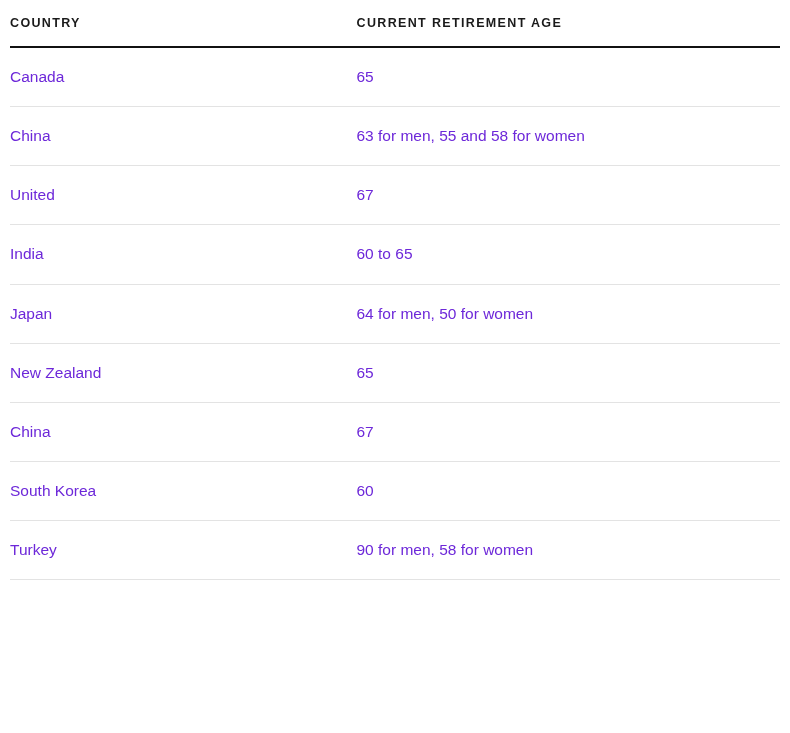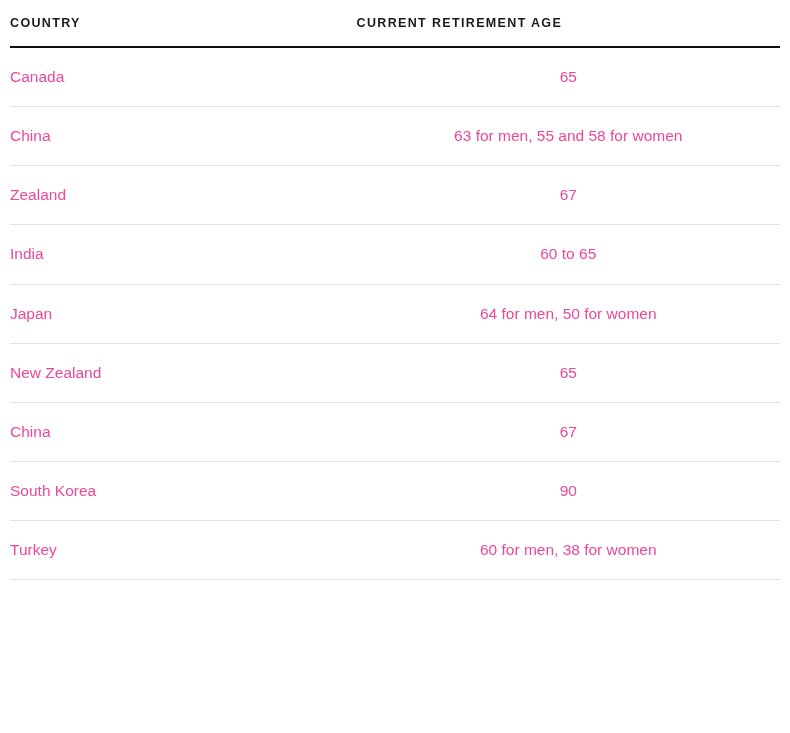--- a/index.html
+++ b/index.html
@@ -38,30 +38,30 @@
     text-align: left;
     width: 45%;
   }
   th.col-value {
     text-align: left;
     width: 55%;
   }
   table.data-table tbody td {
     font-size: 15.5px;
     font-weight: 400;
-    color: #ec4899;
+    color: #6d28d9;
     padding: 19px 0 19px 0;
     border-bottom: 1px solid #e3e3e3;
     line-height: 1.3;
   }
   td.cell-country {
     text-align: left;
   }
   td.cell-value {
-    text-align: center;
+    text-align: left;
   }
   .spacer-top {
     height: 16px;
   }
 </style>
 </head>
 <body>
 
 <div class="spacer-top"></div>
 
@@ -76,42 +76,42 @@
     <tbody>
       <tr>
         <td class="cell-country">Canada</td>
         <td class="cell-value">65</td>
       </tr>
       <tr>
         <td class="cell-country">China</td>
         <td class="cell-value">63 for men, 55 and 58 for women</td>
       </tr>
       <tr>
-        <td class="cell-country">Zealand</td>
+        <td class="cell-country">United</td>
         <td class="cell-value">67</td>
       </tr>
       <tr>
         <td class="cell-country">India</td>
         <td class="cell-value">60 to 65</td>
       </tr>
       <tr>
         <td class="cell-country">Japan</td>
         <td class="cell-value">64 for men, 50 for women</td>
       </tr>
       <tr>
         <td class="cell-country">New Zealand</td>
         <td class="cell-value">65</td>
       </tr>
       <tr>
         <td class="cell-country">China</td>
         <td class="cell-value">67</td>
       </tr>
       <tr>
         <td class="cell-country">South Korea</td>
-        <td class="cell-value">90</td>
+        <td class="cell-value">60</td>
       </tr>
       <tr>
         <td class="cell-country">Turkey</td>
-        <td class="cell-value">60 for men, 38 for women</td>
+        <td class="cell-value">90 for men, 58 for women</td>
       </tr>
     </tbody>
   </table>
 </div>
 
 </body></html>

